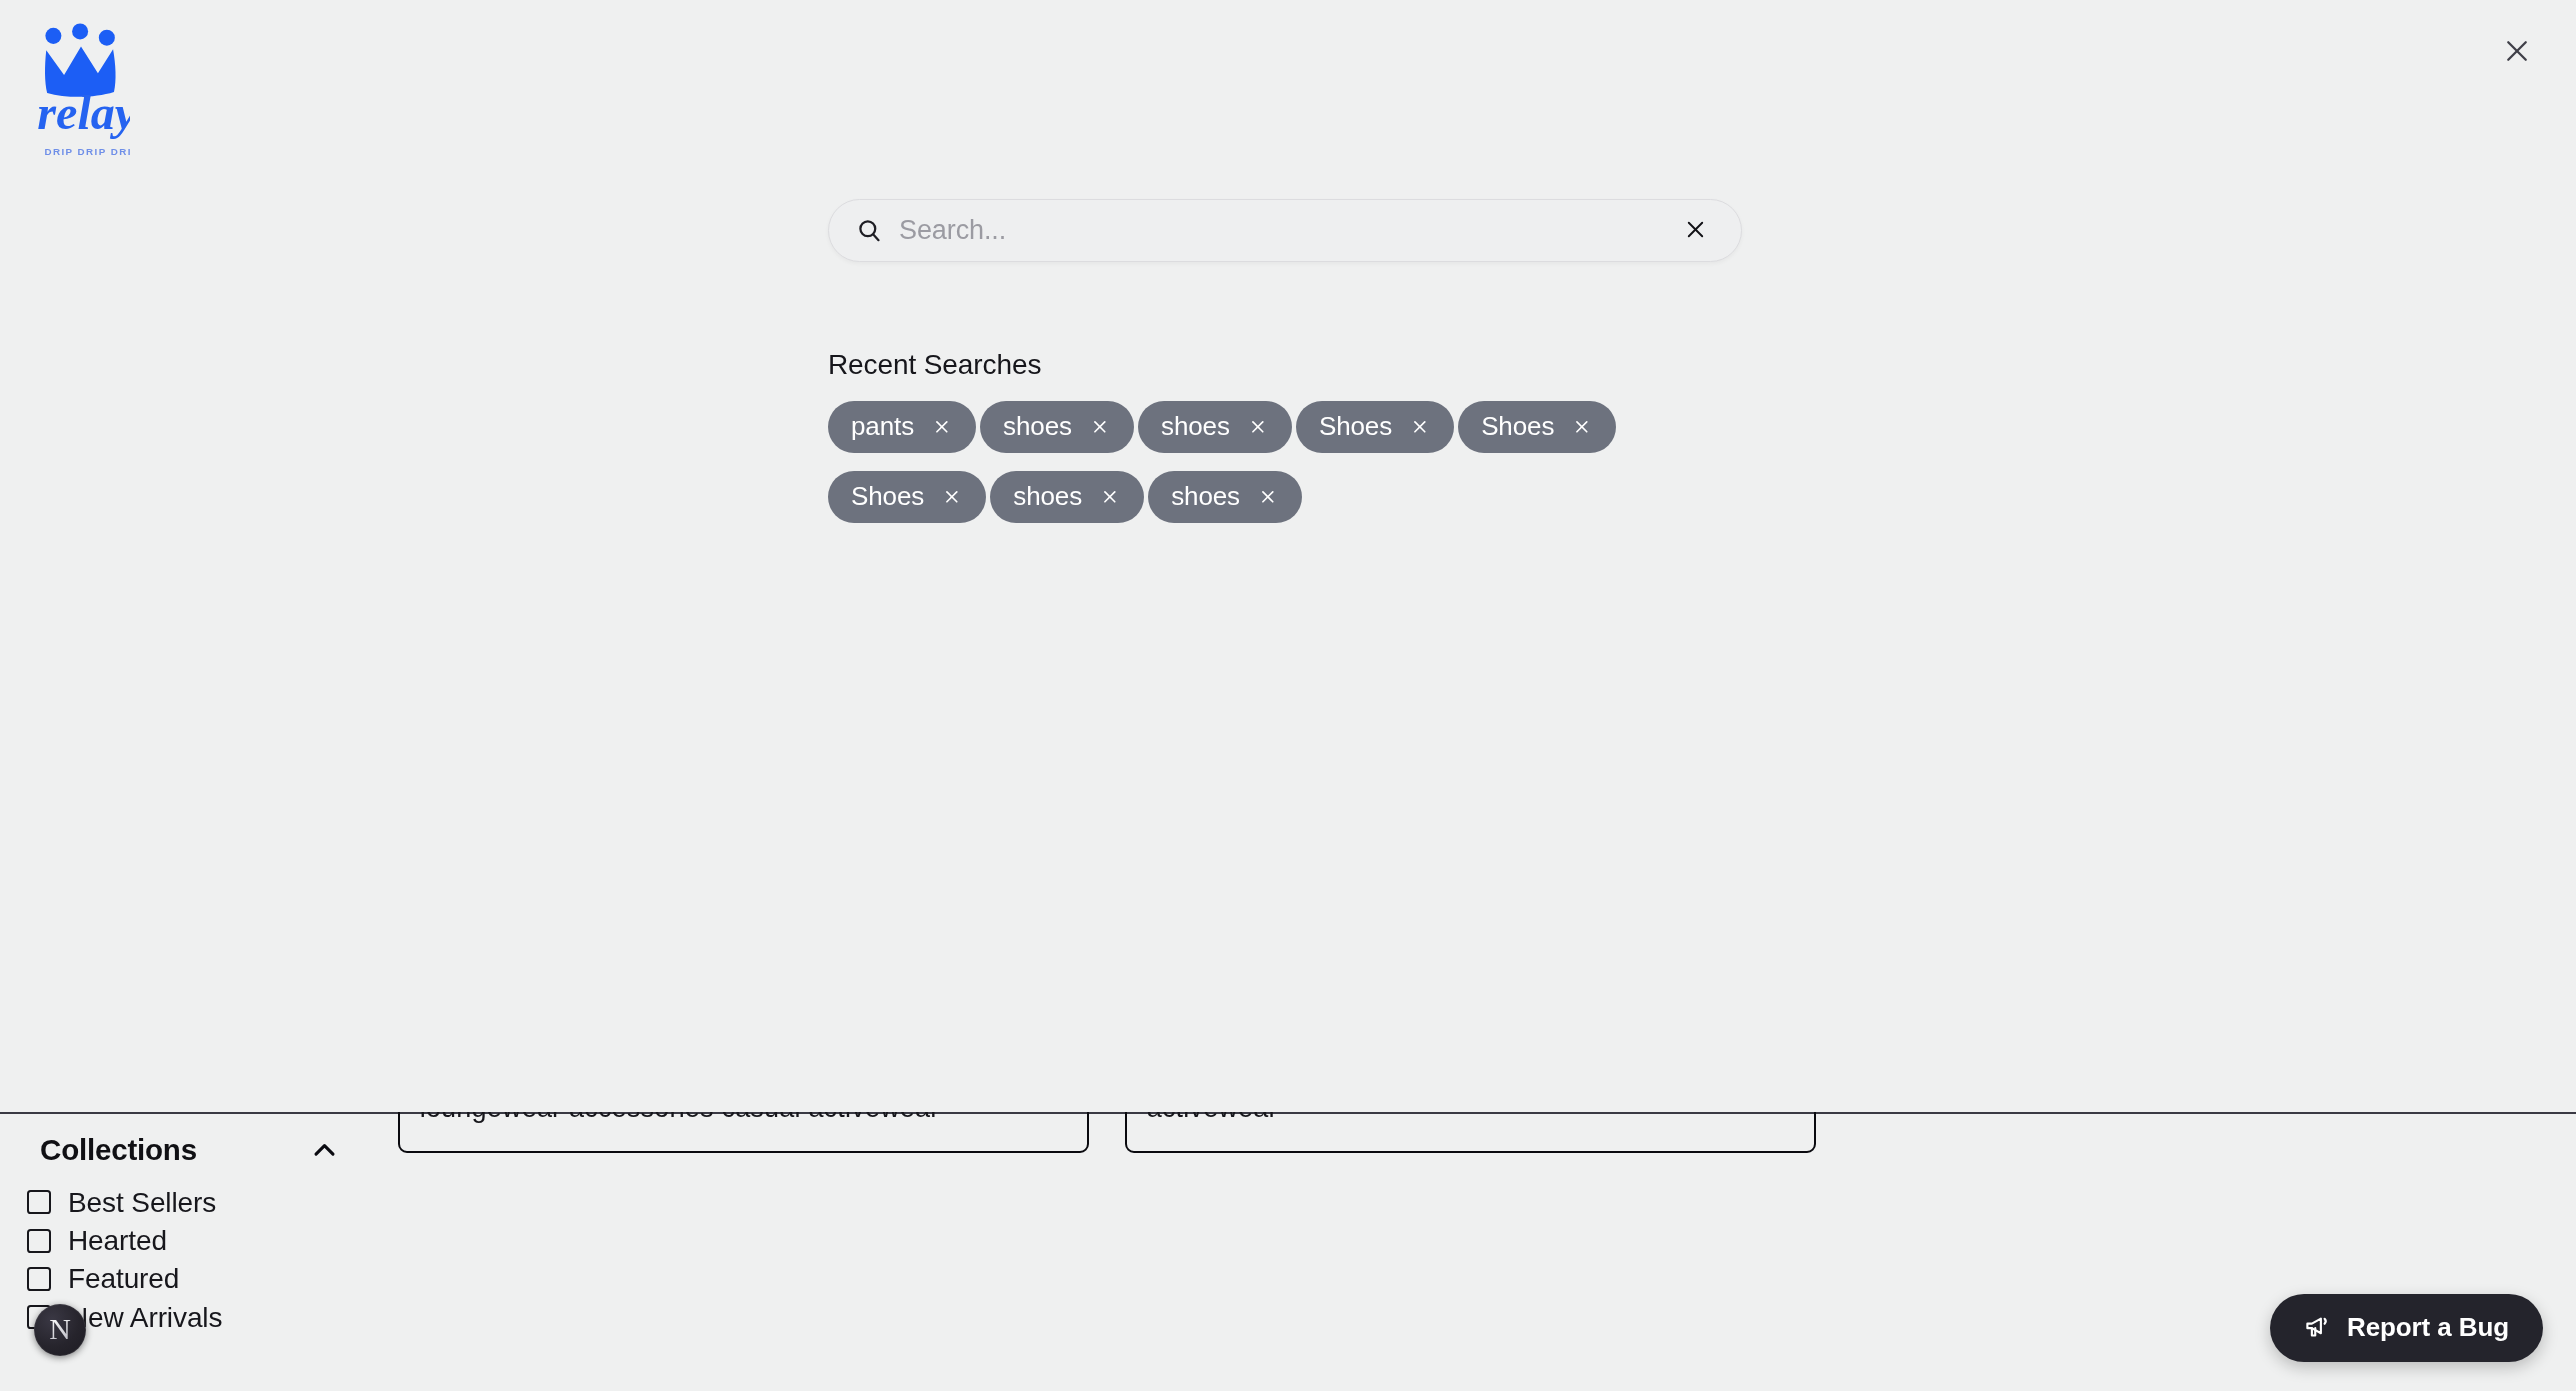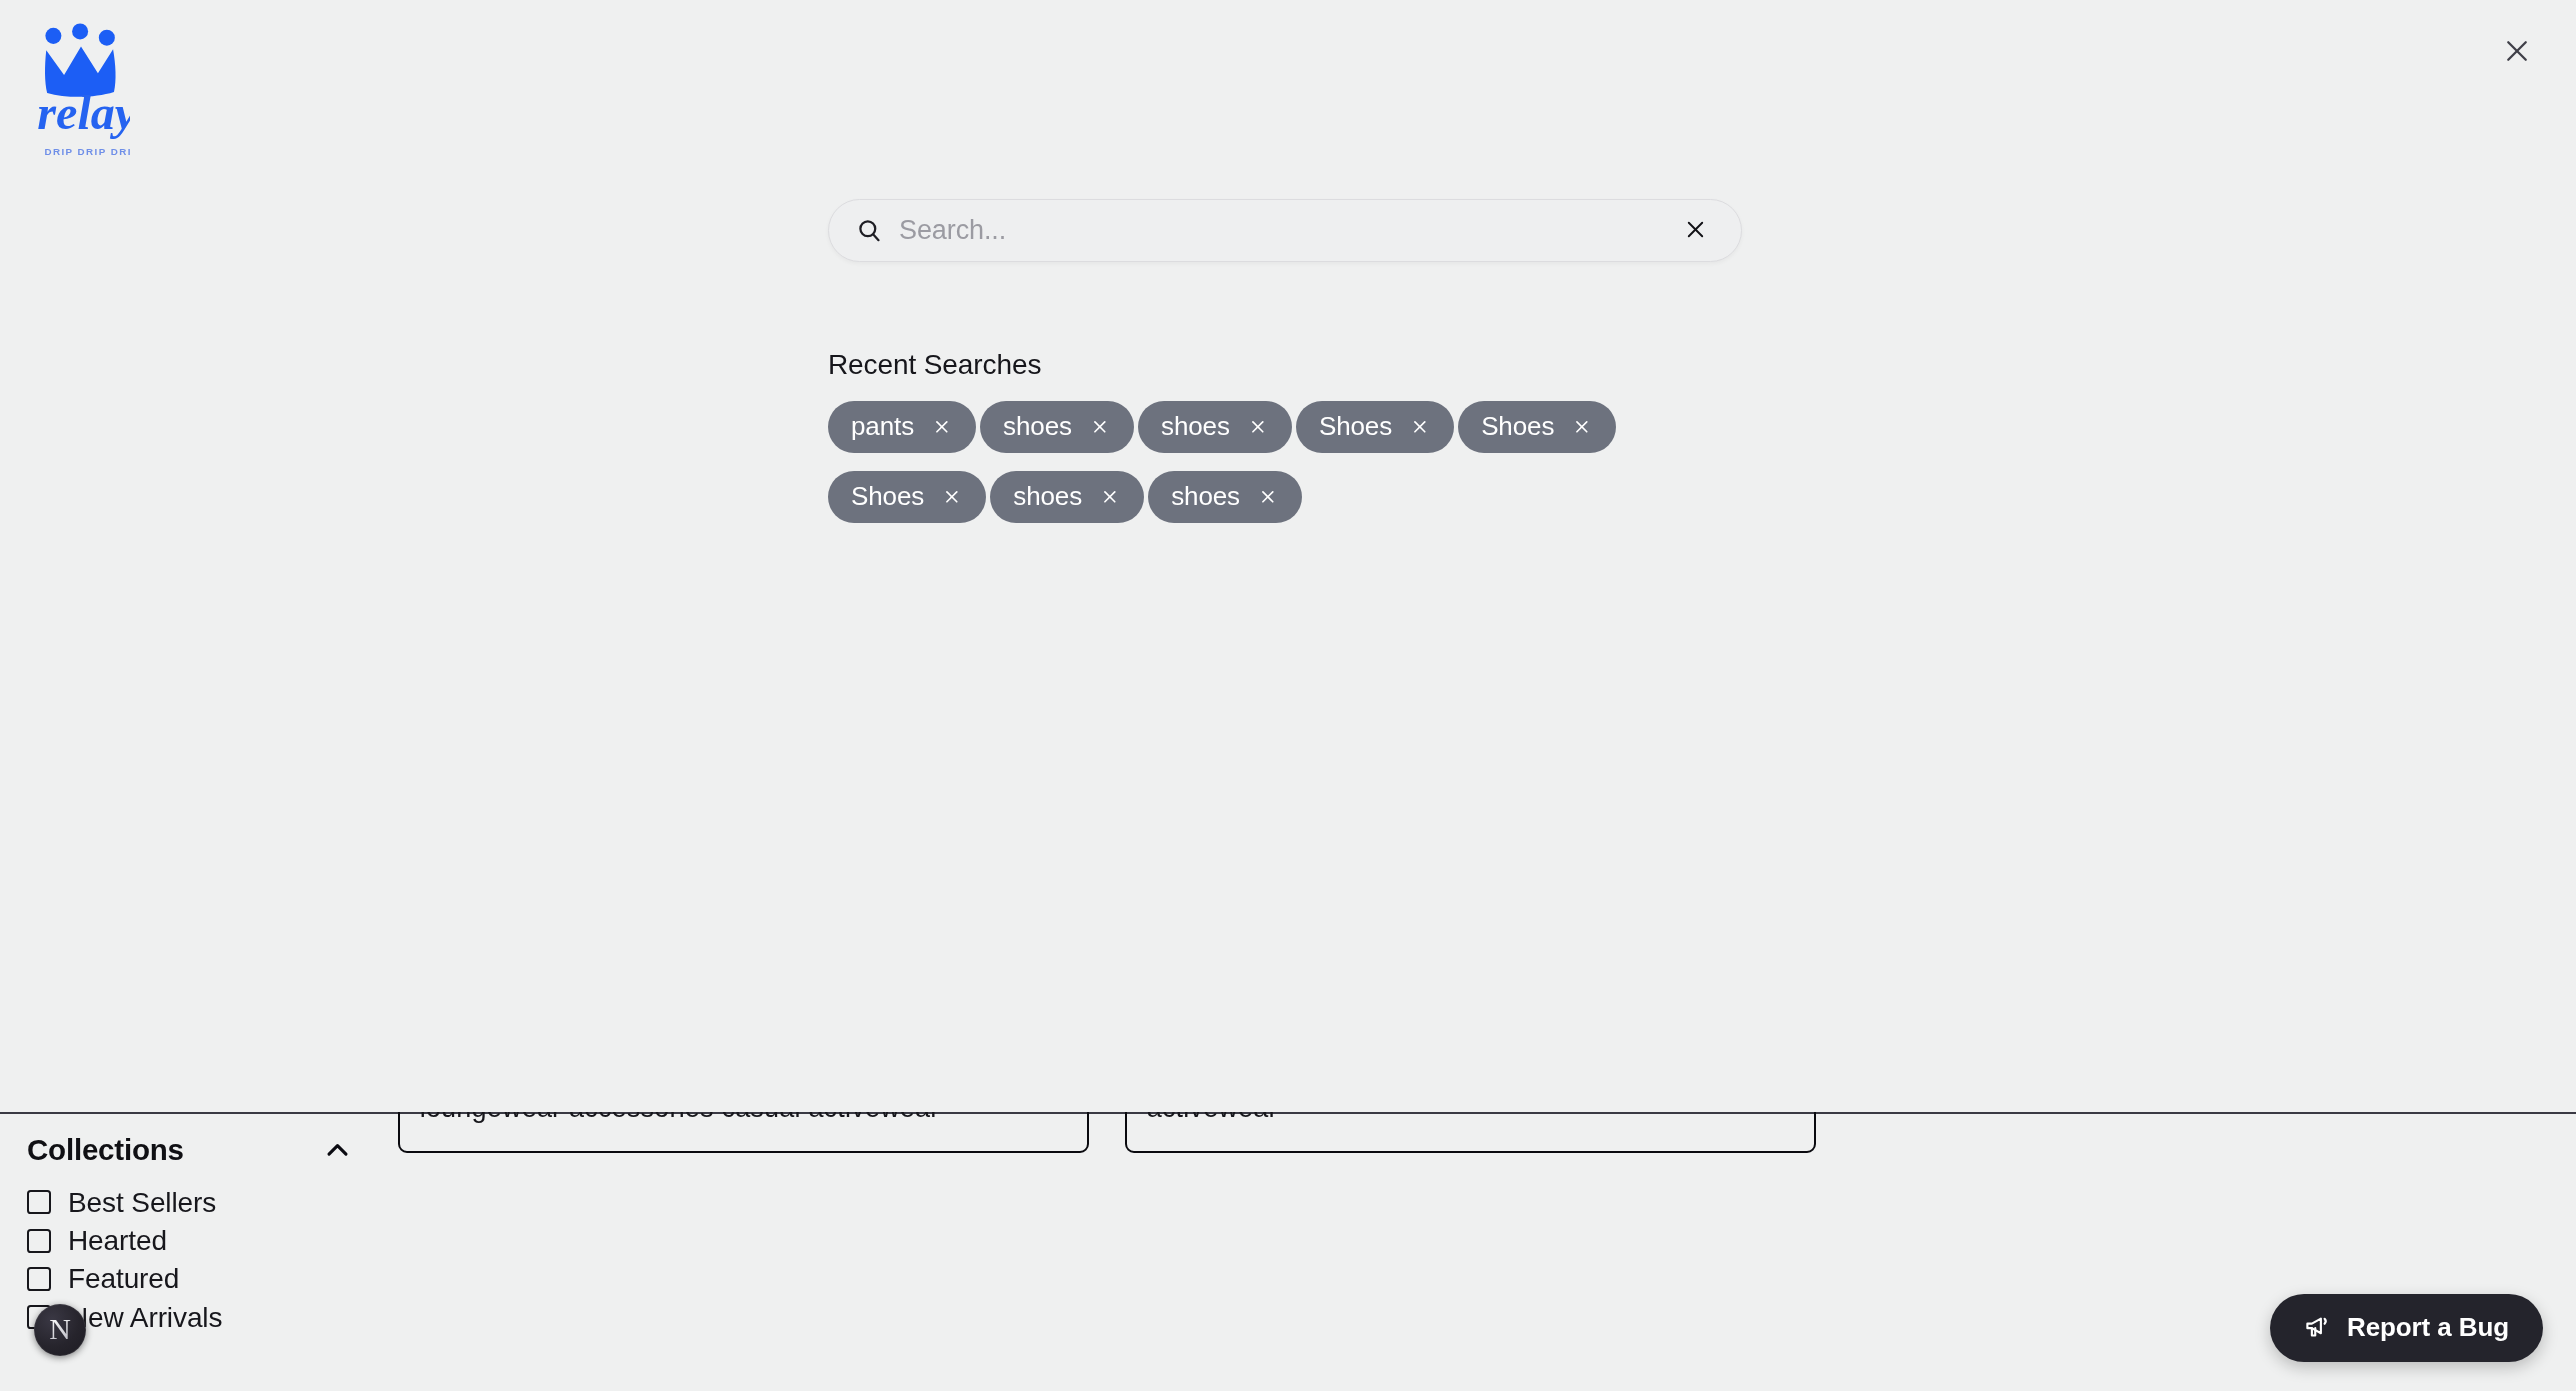--- a/index.html
+++ b/index.html
@@ -50,21 +50,21 @@
   .collections-panel {
     position: absolute;
     left: 0;
     top: 1125px;
     width: 385px;
     padding: 0 27px;
   }
   .collections-header {
     display: flex;
     align-items: center;
-    justify-content: space-between;
+    justify-content: center;
     gap: 107px;
     height: 50px;
   }
   .collections-title {
     font-size: 29.5px;
     font-weight: 700;
     color: #101014;
     letter-spacing: -0.2px;
   }
   .chevron-btn {

